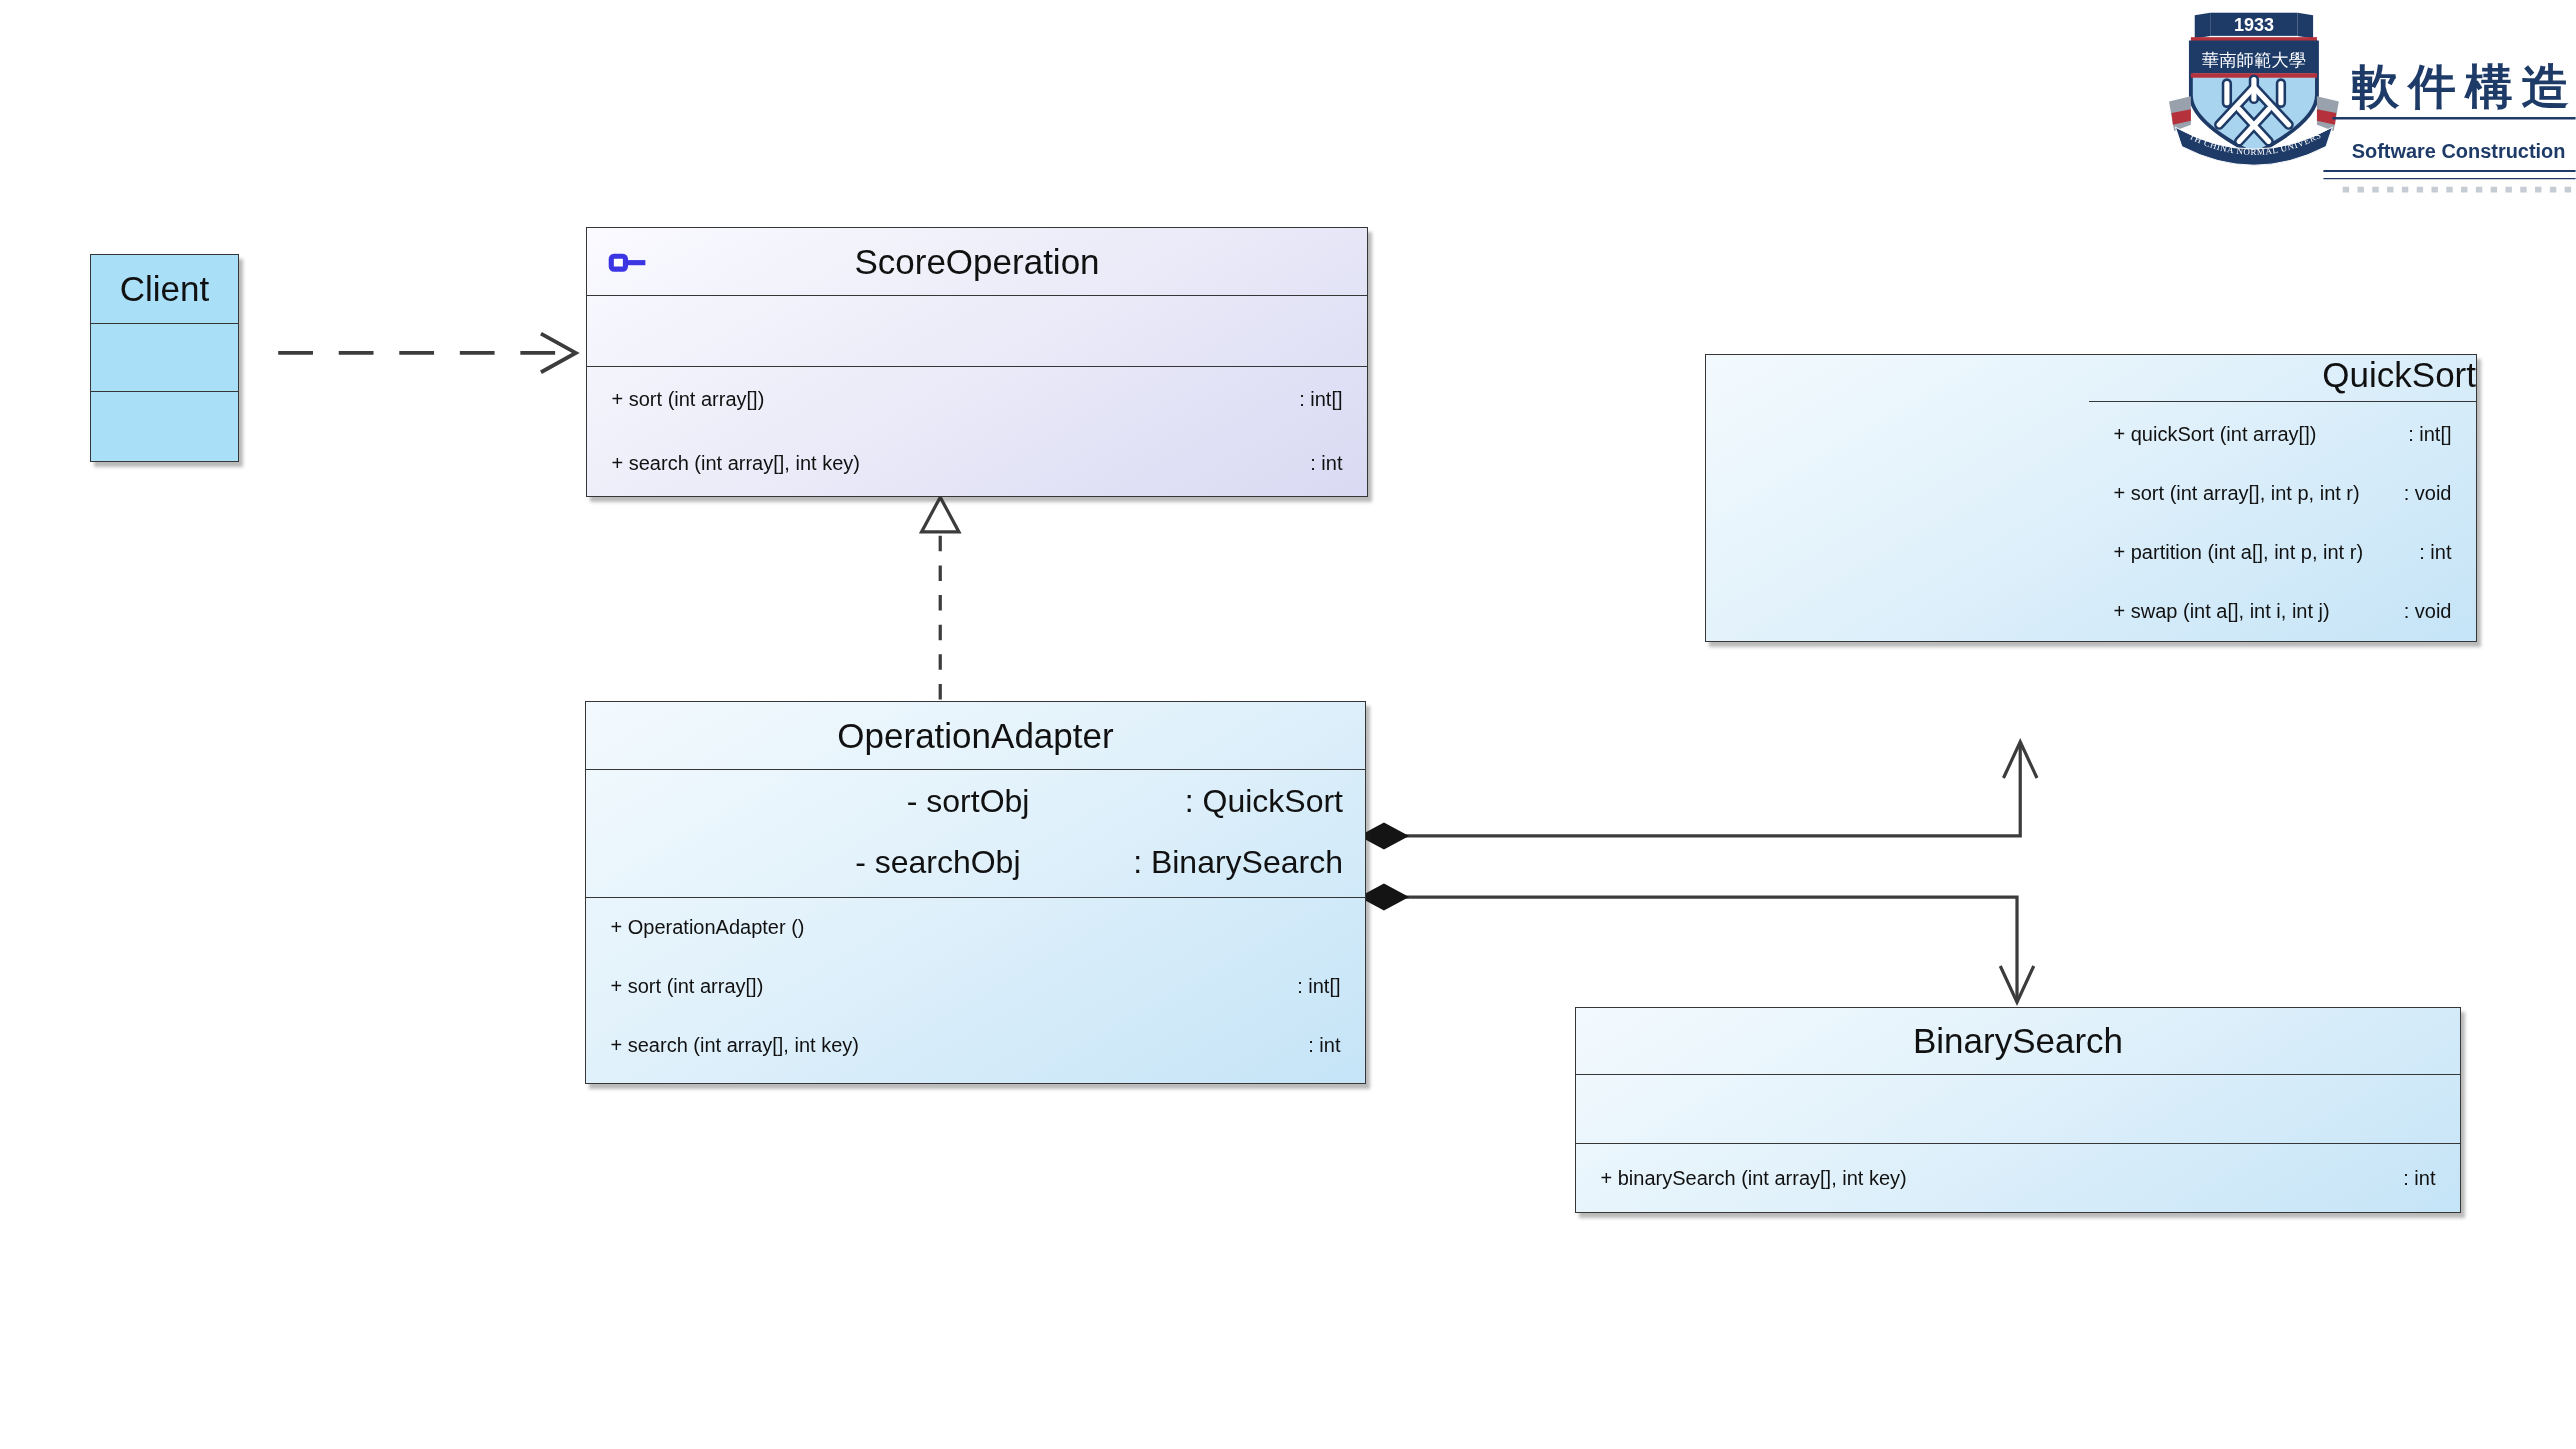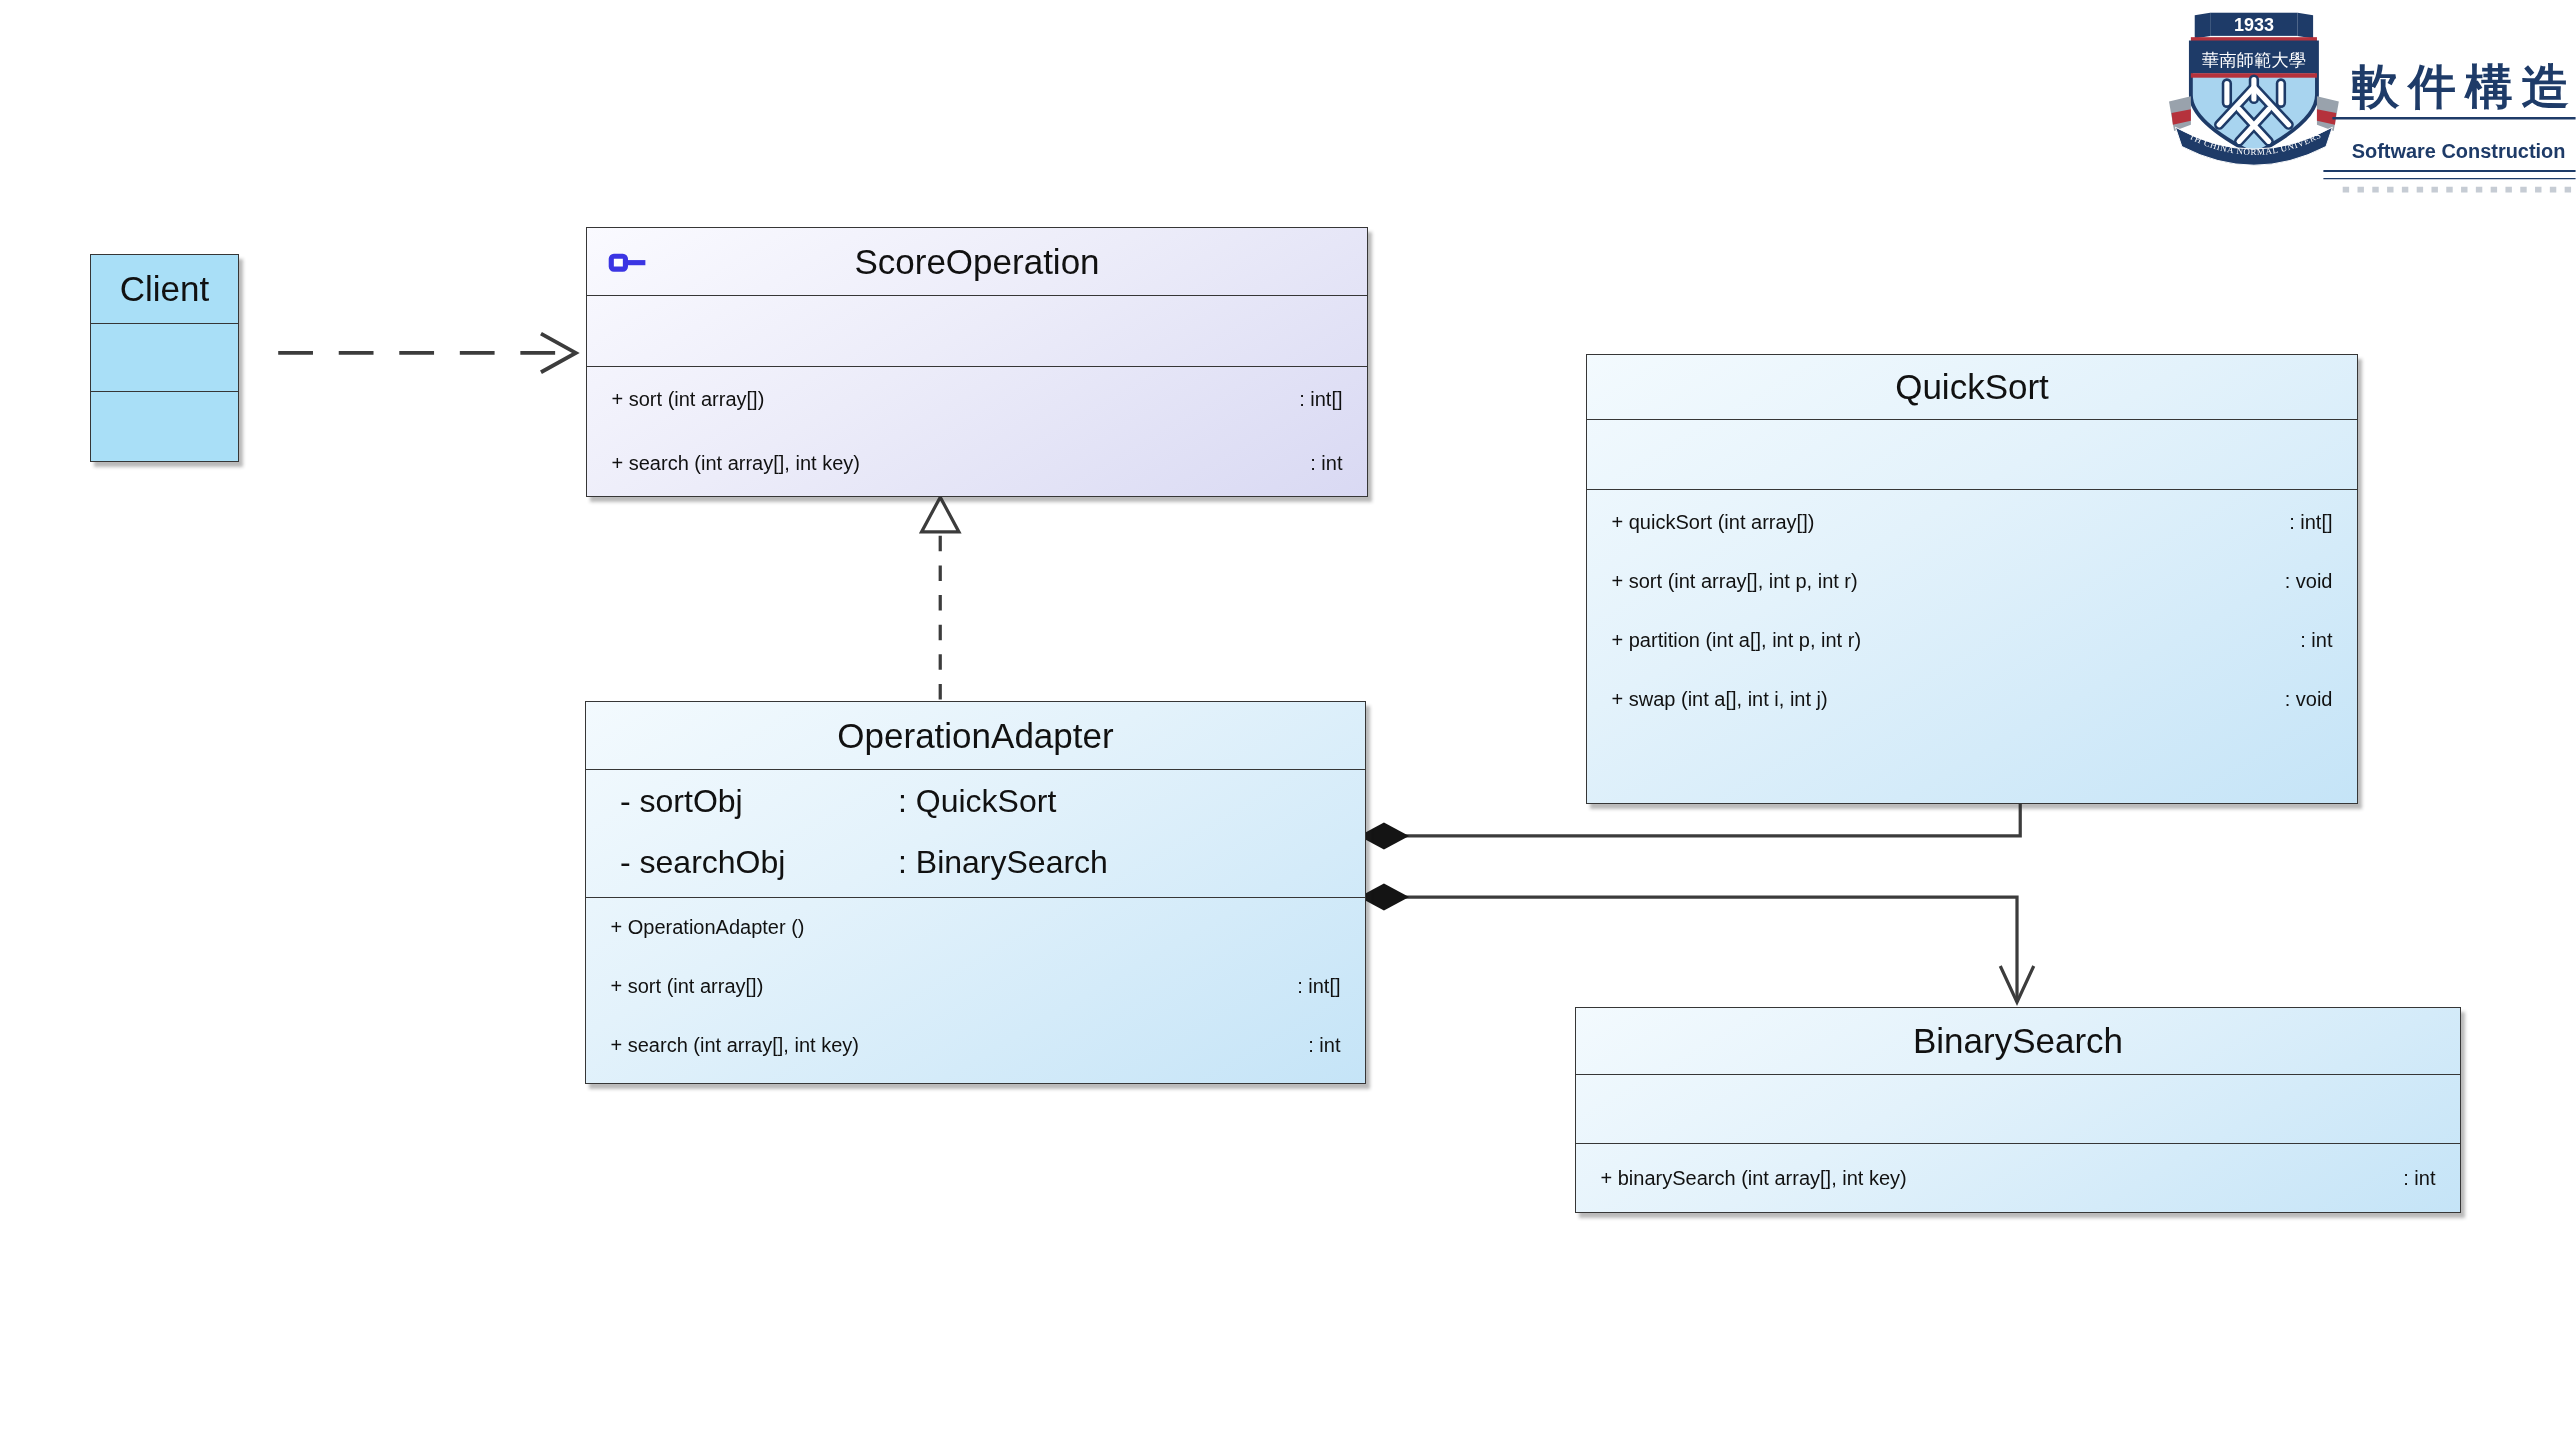--- a/index.html
+++ b/index.html
@@ -11,33 +11,33 @@
            box-shadow:3.9px 4.5px 3.2px rgba(40,40,40,.32);display:flex;flex-direction:column;}
   .blue-grad{background:linear-gradient(150deg,#f3fafe 0%,#e3f2fb 40%,#c5e4f7 100%);}
   .lav-grad{background:linear-gradient(150deg,#fafaff 0%,#ececf9 45%,#d9d9f3 100%);}
   .client-fill{background:var(--client-fill,#a9dff7);}
   .compartment{box-sizing:border-box;position:relative;}
   .compartment + .compartment{border-top:1.9px solid var(--border,#363636);}
   .c-title{display:flex;align-items:center;justify-content:center;font-size:35px;}
   .c-methods{flex:1 1 auto;}
   .row{display:flex;justify-content:space-between;align-items:center;
        padding:0 24.5px;font-size:20px;white-space:nowrap;}
-  .attr-row{display:flex;align-items:center;padding:0 34px;font-size:32px;white-space:nowrap;}
+  .attr-row{display:flex;align-items:center;padding:0 22px;font-size:32px;white-space:nowrap;justify-content:flex-end;}
   .attr-name{display:inline-block;width:278px;}
 
   #box-client{left:90px;top:254px;width:149px;height:208px;}
   #box-client .c-title{height:68px;}
   #box-client .c-attrs{height:68px;}
 
   #box-score{left:586px;top:227px;width:782px;height:270px;}
   #box-score .c-title{height:67px;align-items:center;}
   #box-score .c-attrs{height:71px;}
   #box-score .row{height:64px;}
 
-  #box-quicksort{left:1586px;top:354px;width:772px;height:450px;}
+  #box-quicksort{left:1705px;top:354px;width:772px;height:288px;align-items:flex-end;}
   #box-quicksort .c-title{height:64px;}
   #box-quicksort .c-attrs{height:70px;}
   #box-quicksort .c-methods{padding-top:2.6px;}
   #box-quicksort .row{height:59px;gap:44px;}
 
   #box-adapter{left:585px;top:701px;width:781px;height:383px;}
   #box-adapter .c-title{height:67px;}
   #box-adapter .c-attrs{height:128px;padding-top:1.3px;}
   #box-adapter .attr-row{height:61px;}
   #box-adapter .row{height:59px;}

